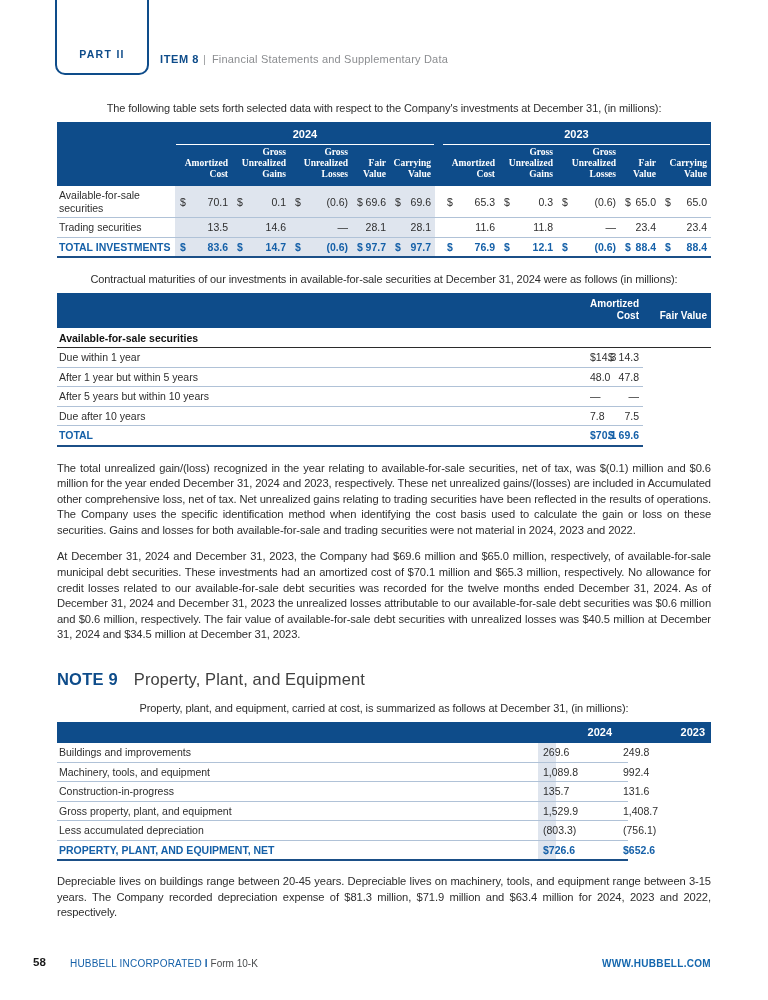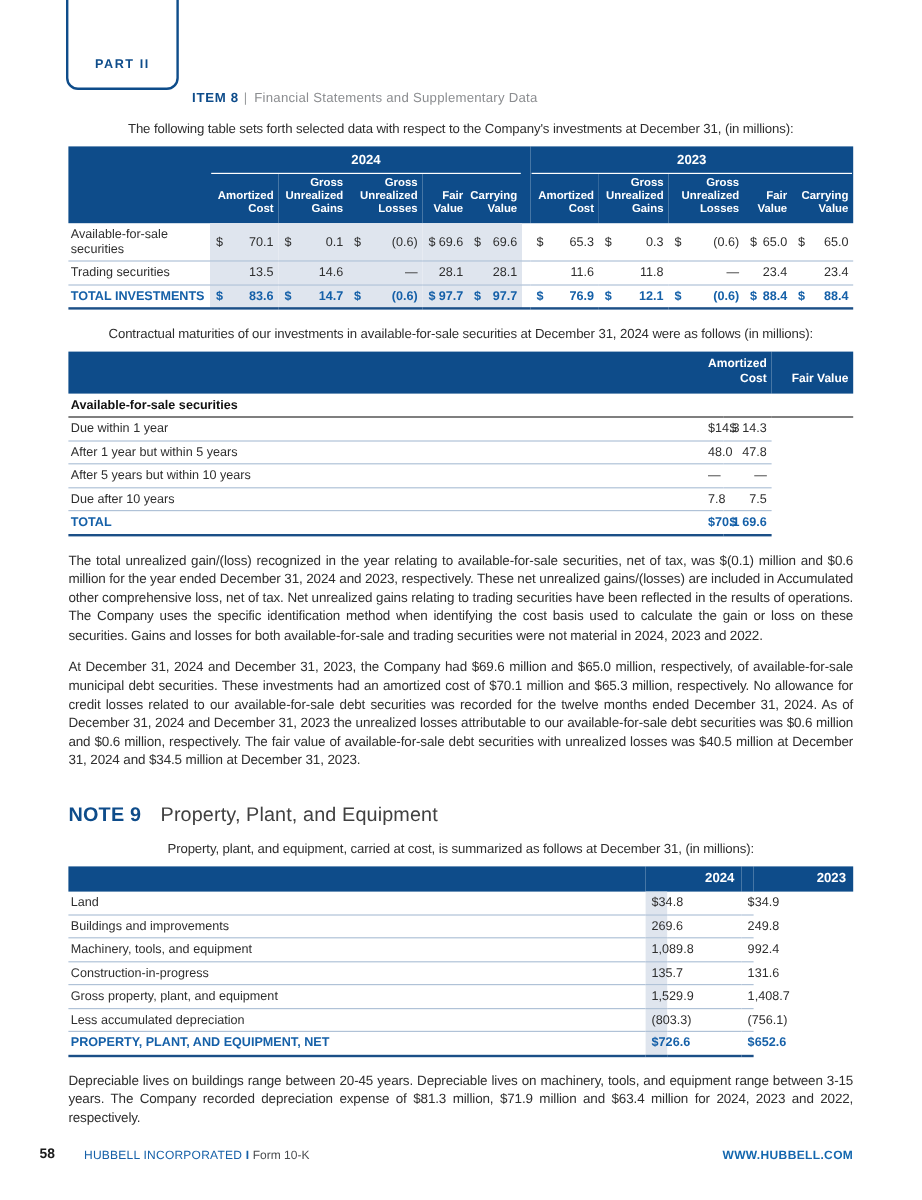--- a/index.html
+++ b/index.html
@@ -6,34 +6,34 @@
   html,body { background:#ffffff; }
   body { font-family:"Liberation Sans", sans-serif; color:#2b2b2b; }
   .page { position:relative; width:768px; height:1000px; background:#fff; overflow:hidden; }
   .content { position:absolute; left:57px; width:654px; top:0; }
 
   
   .doc-header { position:relative; height:102px; }
   .part-tab { position:absolute; left:-2px; top:-24px; width:94px; height:99px;
     border:2px solid #0e4c8a; border-radius:10px; display:flex; align-items:flex-end; justify-content:center;
     padding-bottom:13px; color:#0e4c8a; font-weight:700; font-size:10.5px; letter-spacing:1.3px; }
-  .item-line { position:absolute; left:103px; top:53px; font-size:11px; white-space:nowrap;margin-top:23px; }
+  .item-line { position:absolute; left:103px; top:53px; font-size:11px; white-space:nowrap; }
   .item-label { color:#0e4c8a; font-weight:700; letter-spacing:0.6px; }
   .item-divider { color:#9a9c9e; margin:0 6px 0 4px; }
   .item-subtitle { color:#8b8d90; letter-spacing:0.2px; }
 
   .intro { font-size:11px; color:#2e2e2e; margin:0 0 8px 0; letter-spacing:-0.1px;text-align:center; }
   .body-para { font-size:11.2px; line-height:15.6px; text-align:justify; color:#2e2e2e; margin:0 0 11px 0; letter-spacing:-0.1px; }
 
   table { border-collapse:collapse; table-layout:fixed; width:654px; }
   thead th { background:#0e4c8a; color:#fff; font-weight:700; }
   .inv-table { margin-bottom:15px; }
   .inv-table thead .yr-row th { padding-top:5px; }
   .yr-inner { font-size:11px; text-align:center; border-bottom:1px solid #fff; padding:1px 0 4px 0; margin:0 1px; }
-  .inv-table thead .cols-row th { font-size:9.5px; line-height:11px; text-align:right; vertical-align:bottom; padding:2px 4px 6px 0; }
+  .inv-table thead .cols-row th { font-size:9.5px; line-height:11px; text-align:right; vertical-align:bottom; padding:2px 4px 6px 0;font-family:Liberation Serif, serif; }
   td { font-size:10.5px; color:#2e2e2e; vertical-align:middle; }
   .lbl { text-align:left; padding:3px 2px; line-height:12.5px; }
   .cellflex { display:flex; justify-content:space-between; align-items:baseline; padding:3px 4px 3px 5px; }
   .num { text-align:right; }
   .shaded { background:#dfe5ee; }
   .row-normal td { border-bottom:1px solid #b0c2d7; }
   .row-total td { border-top:1.5px solid #4579ae; border-bottom:2px solid #1b4f87; }
   .row-total .lbl, .row-total .cur, .row-total .num { color:#1560a8; font-weight:700; }
 
   .mat-table { margin-bottom:14px; }
@@ -431,36 +431,20 @@
       <thead>
         <tr>
           <th></th>
           <th colspan="2">2024</th>
           <th></th>
           <th colspan="2">2023</th>
         </tr>
       </thead>
       <tbody id="ppe-body">
           <tr class="row-normal">
-            <td class="lbl">Land</td>
-            <td class="val shaded">
-              <div class="cellflex">
-                <span class="cur">$</span>
-                <span class="num">34.8</span>
-              </div>
-            </td>
-            <td class="gapcell"></td>
-            <td class="val">
-              <div class="cellflex">
-                <span class="cur">$</span>
-                <span class="num">34.9</span>
-              </div>
-            </td>
-          </tr>
-          <tr class="row-normal">
             <td class="lbl">Buildings and improvements</td>
             <td class="val shaded">
               <div class="cellflex">
                 <span class="cur"></span>
                 <span class="num">269.6</span>
               </div>
             </td>
             <td class="gapcell"></td>
             <td class="val">
               <div class="cellflex">

